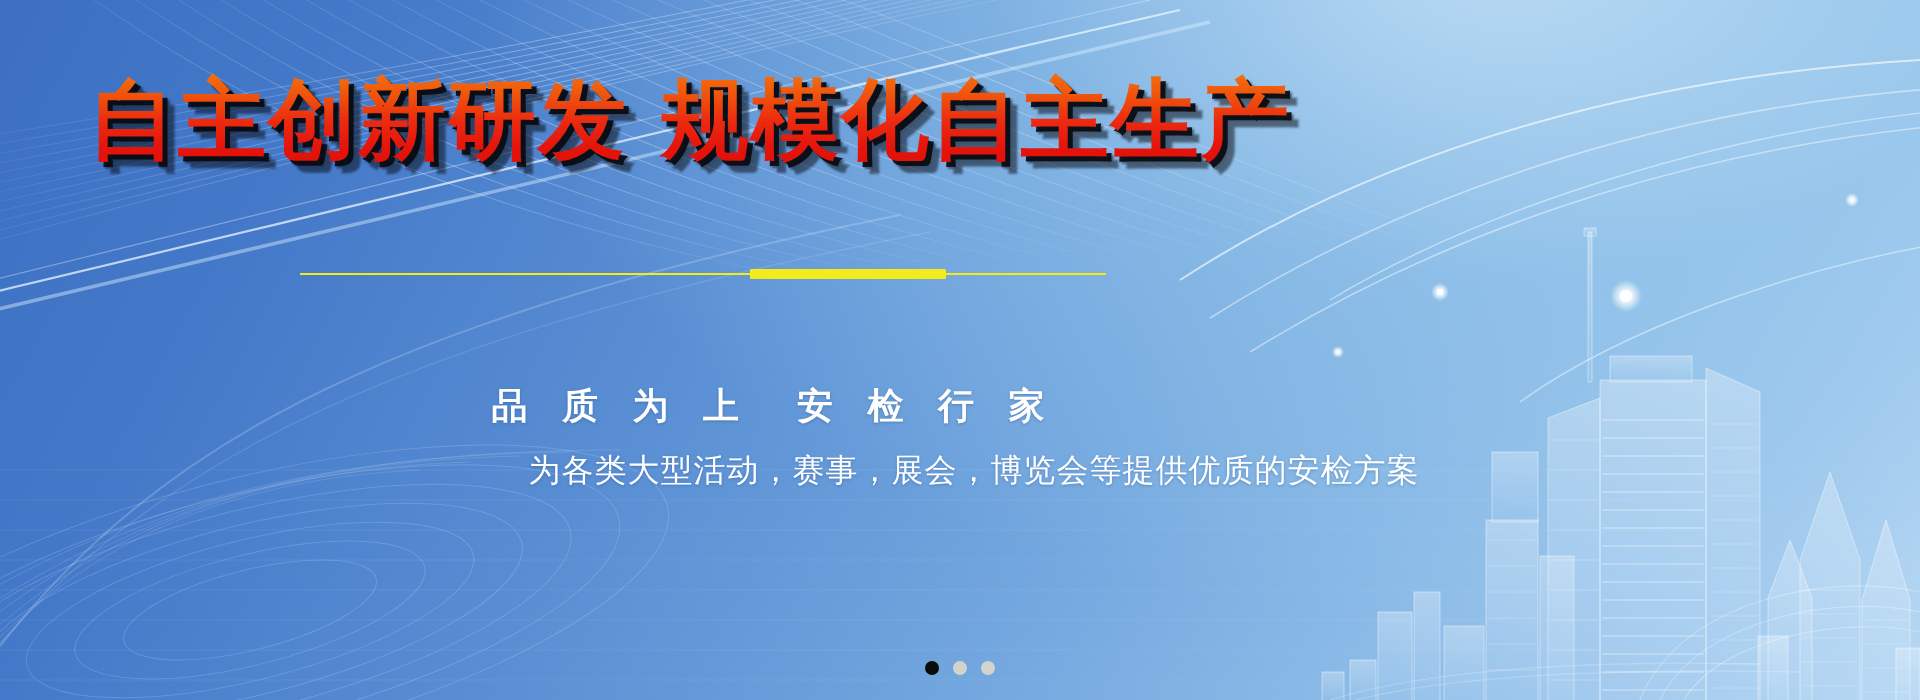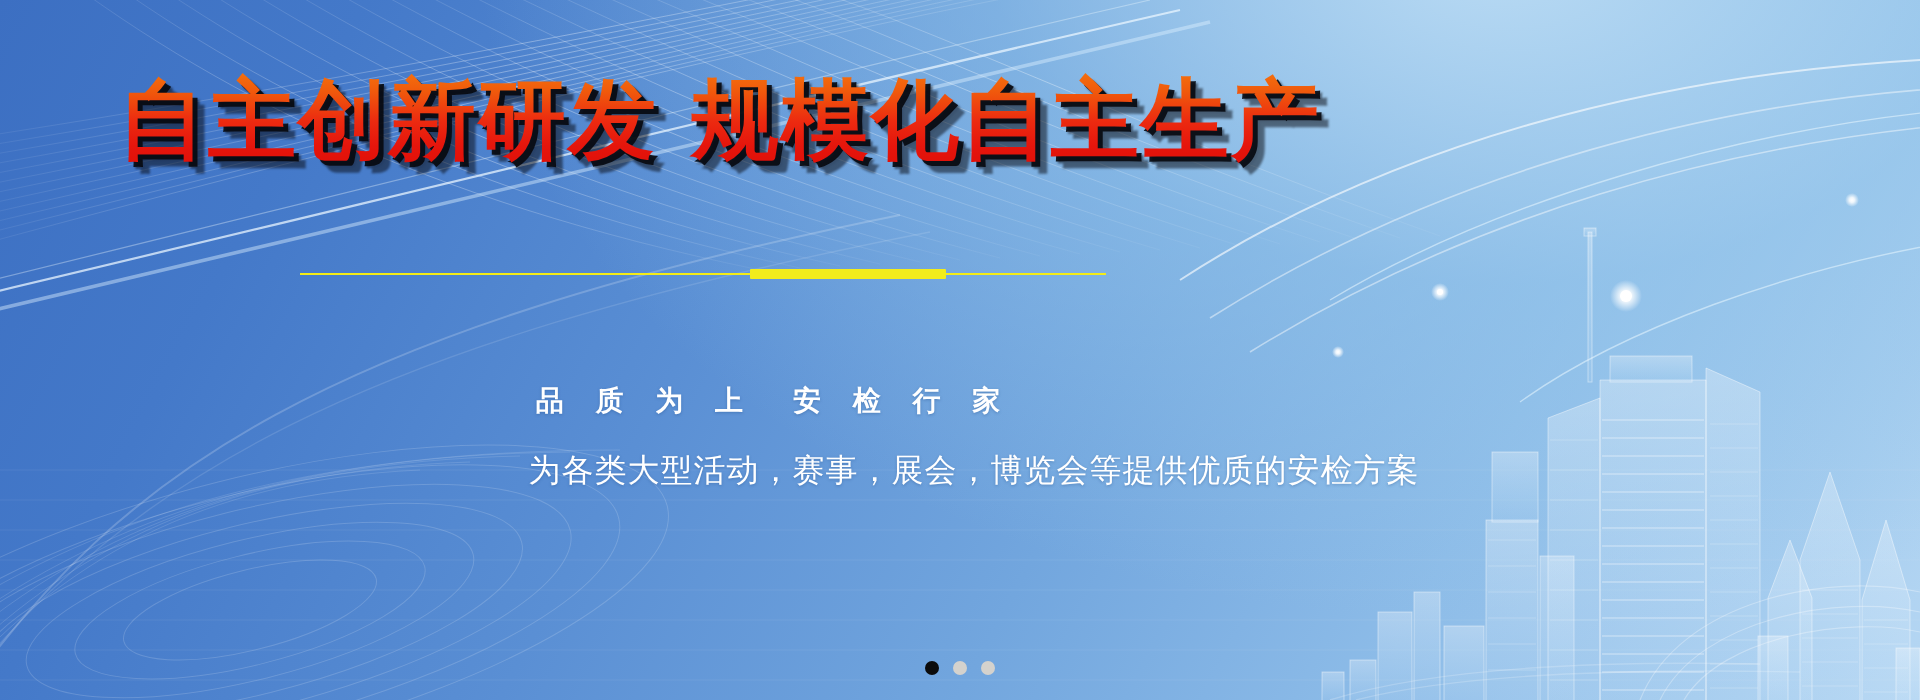--- a/index.html
+++ b/index.html
@@ -19,21 +19,21 @@
   .layer{position:absolute;top:0;left:0;width:1920px;height:700px;pointer-events:none;}
   .layer svg{display:block;width:1920px;height:700px;}
 
   
   .headline-wrap{
     position:absolute;left:0;top:72px;width:1920px;
     text-align:left;
   }
   .headline{
     display:inline-block;
-    margin-left:118px;
+    margin-left:88px;
     font-family:"DejaVu Sans","Liberation Sans",sans-serif;
     font-weight:bold;
     font-size:88px;
     line-height:1.08;
     letter-spacing:2px;
     white-space:nowrap;
     background:linear-gradient(180deg,#f4700d 0%,#f05a0c 20%,#ec2a10 52%,#e5150c 78%,#e01008 100%);
     -webkit-background-clip:text;
     background-clip:text;
     color:transparent;
@@ -54,21 +54,21 @@
   .divider .thick{
     position:absolute;left:450px;top:0px;width:196px;height:10px;
     background:#f2ec1c;border-radius:1px;
   }
 
   
   .sub1{
     position:absolute;left:0;top:382px;width:1536px;
     text-align:center;
     color:#ffffff;
-    font-size:28px;
+    font-size:36px;
     font-weight:bold;
     letter-spacing:11px;
     text-indent:11px;
     font-family:"DejaVu Sans","Liberation Sans",sans-serif;
     text-shadow:0 1px 3px rgba(25,70,130,0.35);
   }
   .sub2{
     position:absolute;left:0;top:449px;width:1920px;
     text-align:center;
     color:#ffffff;

